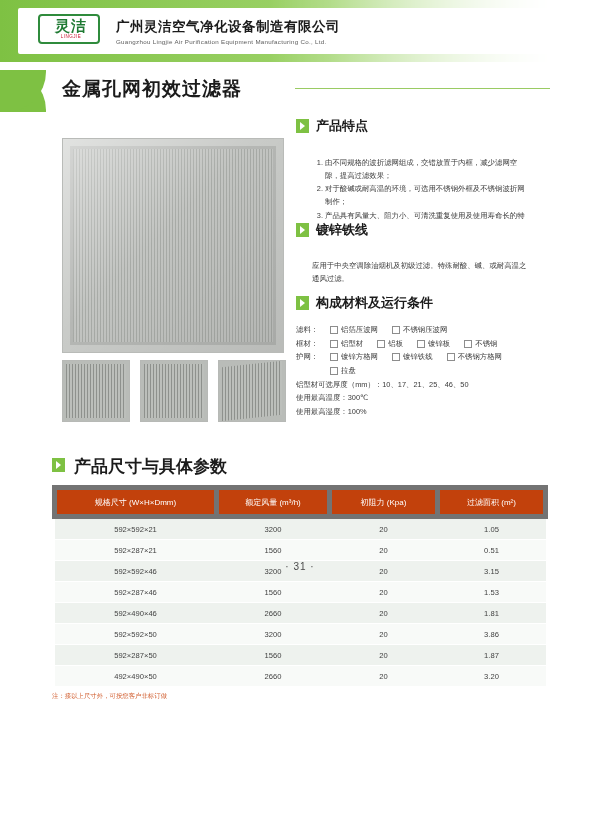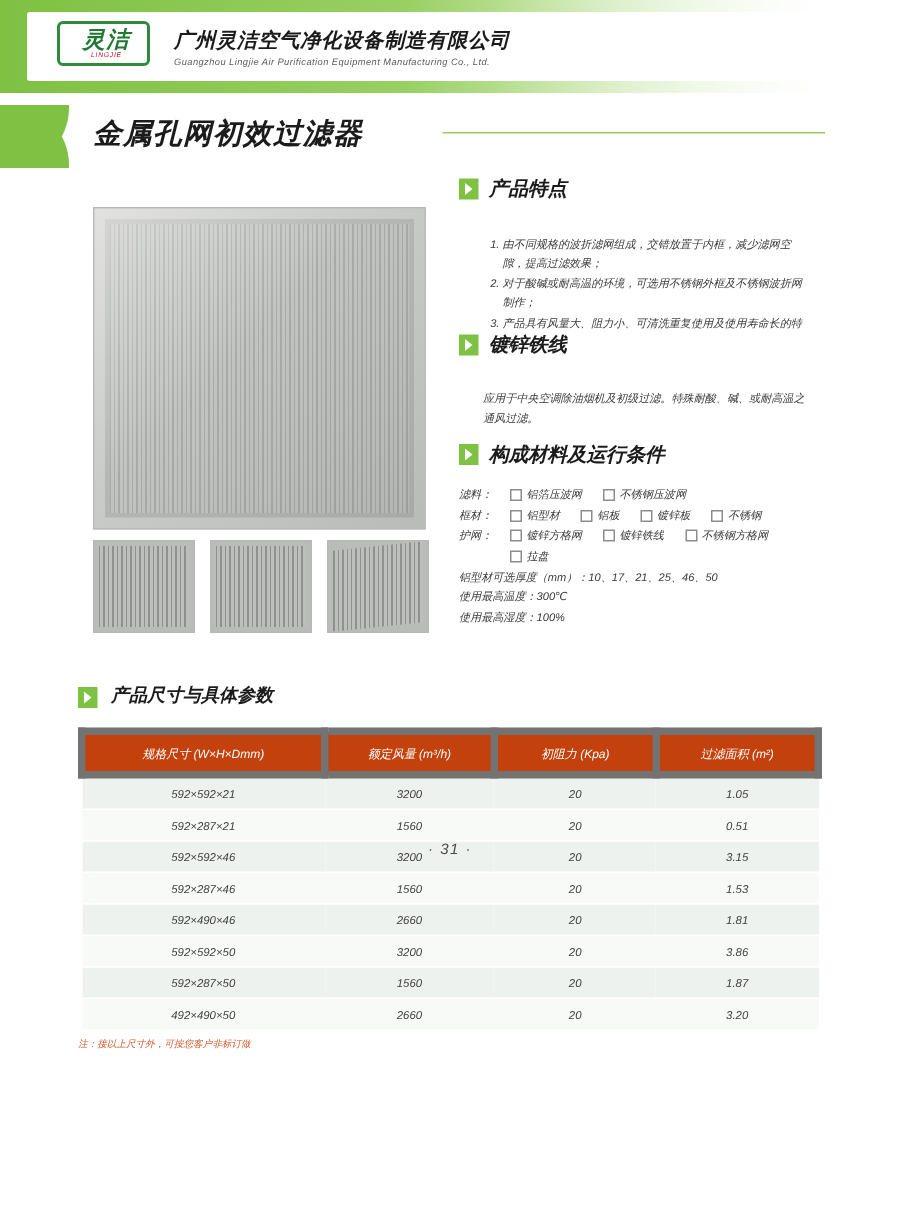--- a/index.html
+++ b/index.html
@@ -4,21 +4,21 @@
 <style>
   html,body{margin:0;padding:0;}
   body{
     width:600px;height:814px;
     background:#ffffff;
     font-family:"Liberation Sans","DejaVu Sans",sans-serif;
     color:#333;
     position:relative;
     overflow:hidden;
   }
-  .page{position:relative;width:600px;height:594px;font-style:italic;}
+  .page{position:relative;width:600px;height:594px;}
 
   
   .header{
     position:absolute;left:0;top:0;width:600px;height:62px;
     background:#ffffff;
   }
   .header-green{
     position:absolute;left:0;top:0;width:600px;height:62px;
     background:linear-gradient(90deg,#7ec143 0%,#9ed36a 55%,#ffffff 100%);
     -webkit-mask-image:linear-gradient(90deg,#000 0%,#000 45%,transparent 92%);
@@ -101,21 +101,21 @@
   .thumb .grid{
     position:absolute;left:3px;top:3px;right:3px;bottom:3px;
     background:repeating-linear-gradient(90deg,#8e918d 0px,#8e918d 1px,#bcbfbb 1px,#bcbfbb 3px);
   }
   .thumb.t1{left:0;}
   .thumb.t2{left:78px;}
   .thumb.t3{left:156px;}
   .thumb.t3 .grid{transform:skewY(-6deg);}
 
   
-  .sec{position:absolute;left:306px;width:250px;}
+  .sec{position:absolute;left:296px;width:250px;}
   .sec-head{position:relative;height:22px;margin-bottom:6px;}
   .arrow-ico{
     position:absolute;left:0;top:1px;width:13px;height:14px;
     background:#7ec143;
   }
   .arrow-ico:after{
     content:"";position:absolute;left:3.5px;top:3px;
     border-left:5px solid #fff;border-top:4px solid transparent;border-bottom:4px solid transparent;
   }
   .sec-title{
@@ -134,21 +134,21 @@
     display:inline-block;width:6px;height:6px;border:1px solid #8d8d8d;
     margin-right:3px;vertical-align:middle;background:#fff;
   }
   .opt{display:inline-block;margin-right:12px;white-space:nowrap;}
   .mat-line{font-size:7.4px;line-height:1.85;color:#3a3a3a;}
 
   
   .tbl-sec{position:absolute;left:52px;top:455px;width:496px;}
   .tbl-head{position:relative;height:24px;}
   .tbl-head .arrow-ico{top:3px;}
-  .tbl-head .sec-title{left:22px;top:0;font-size:12px;}
+  .tbl-head .sec-title{left:22px;top:0;font-size:17px;}
   table{
     border-collapse:collapse;width:496px;margin-top:6px;
     font-size:7.6px;color:#3f3f3f;
   }
   thead th{
     background:#c2410c;color:#ffffff;font-weight:normal;font-size:8px;
     height:22px;border:5px solid #737373;
   }
   tbody td{
     height:18px;text-align:center;border-bottom:1px solid #ffffff;

